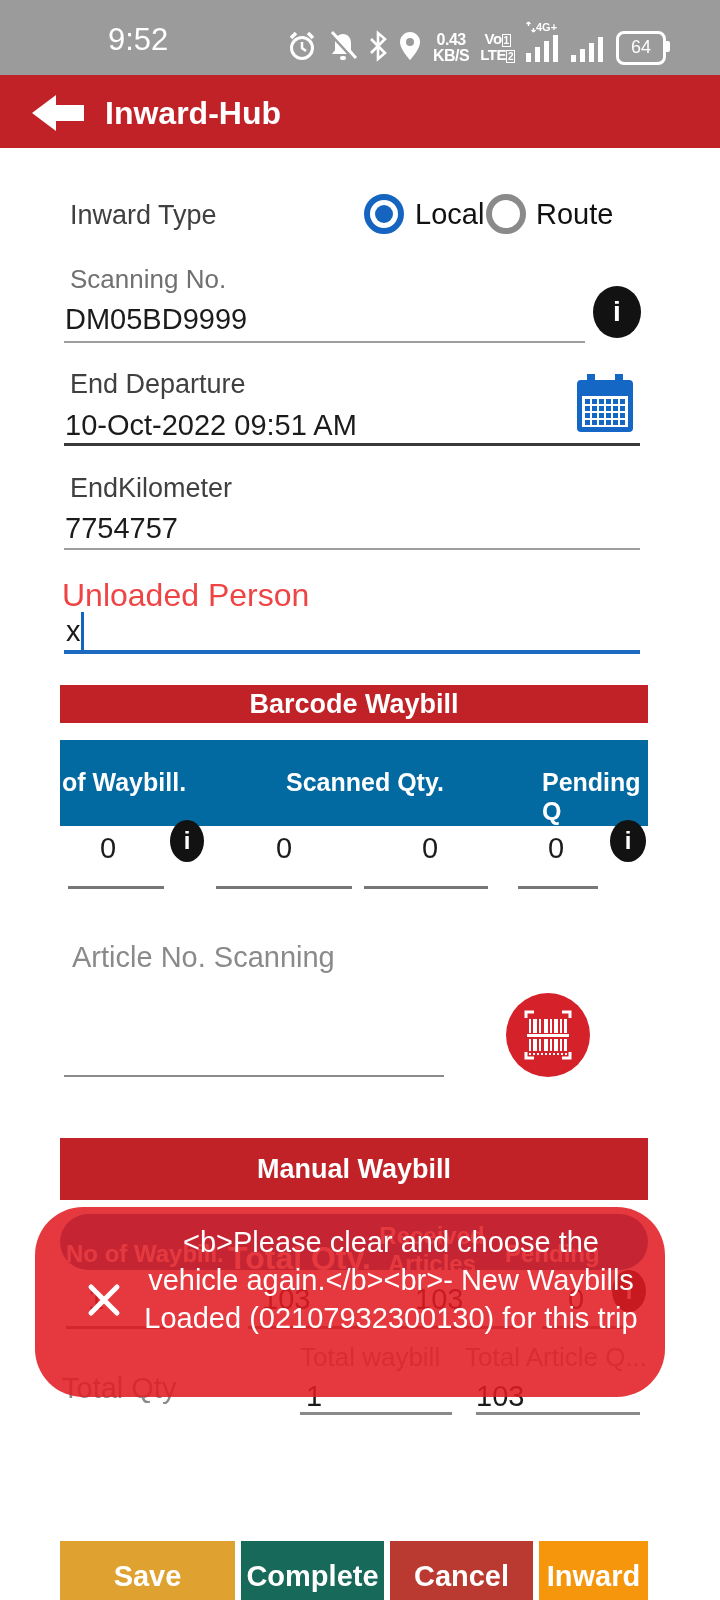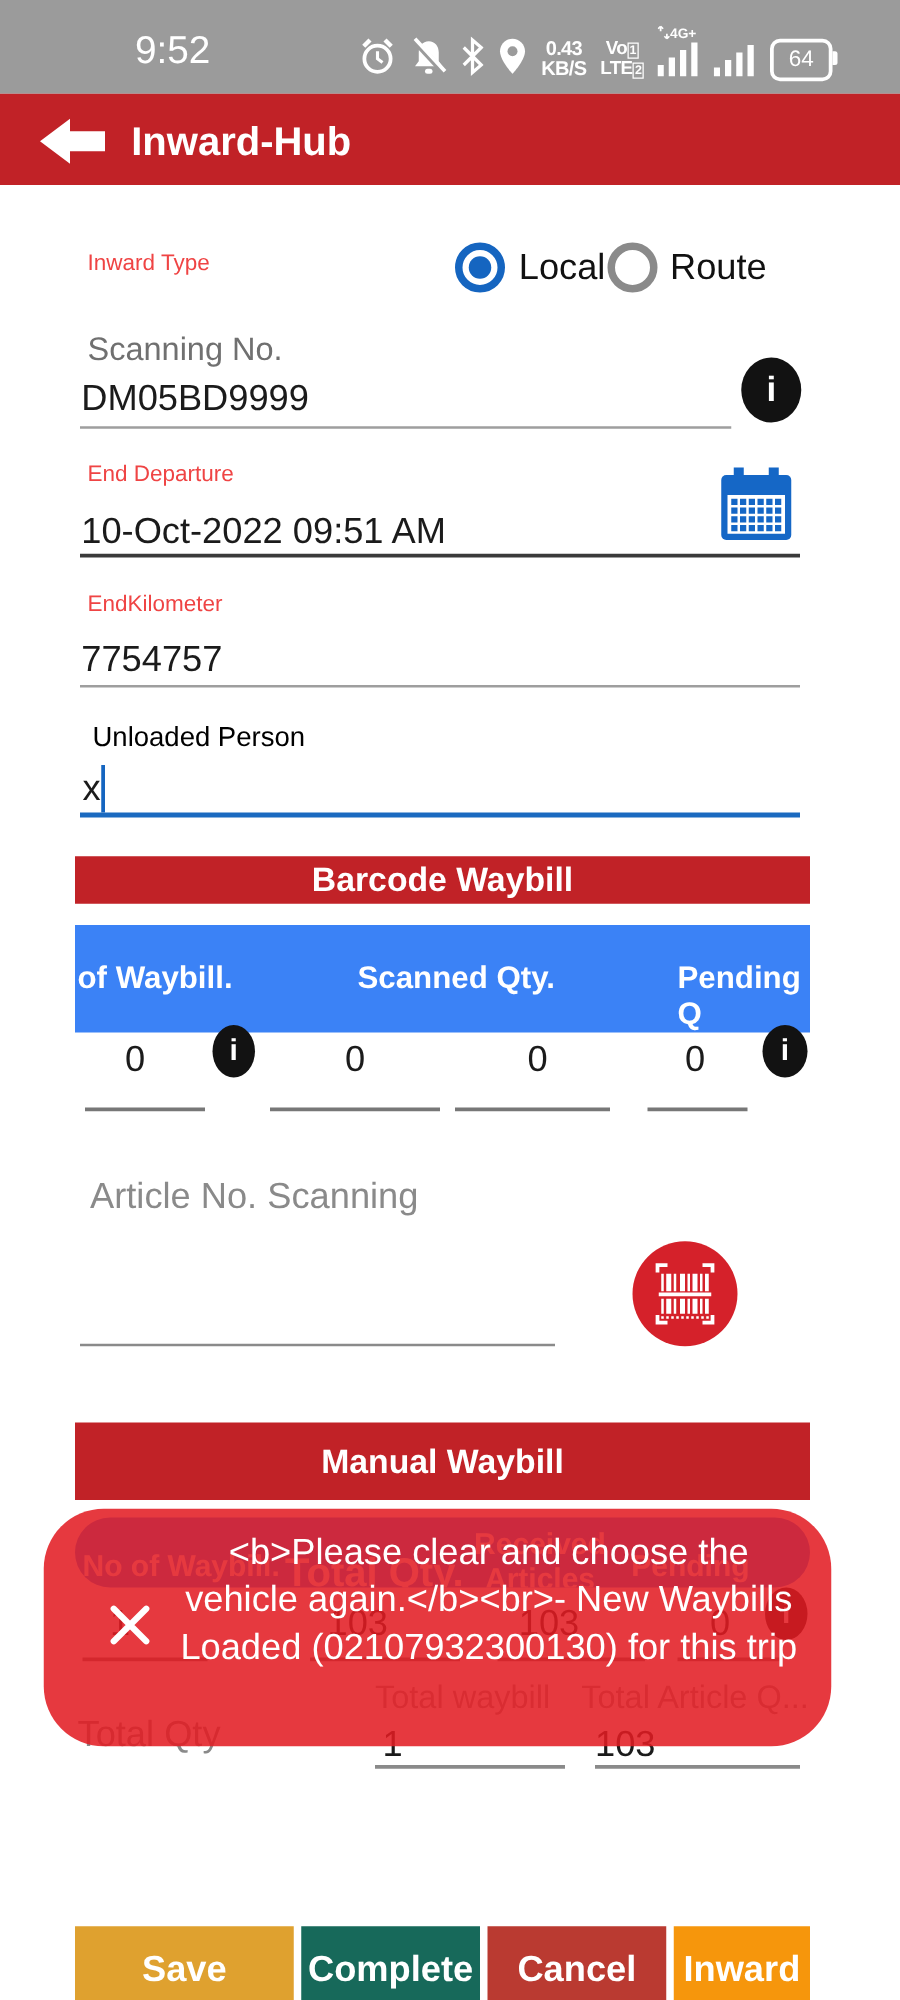--- a/index.html
+++ b/index.html
@@ -16,35 +16,35 @@
   .batt{width:44px;height:28px;border:3px solid #fff;border-radius:8px;color:#fff;
         font-size:18px;display:flex;align-items:center;justify-content:center;position:relative;}
   .batt:after{content:"";position:absolute;right:-7px;top:7px;width:4px;height:11px;background:#fff;border-radius:0 2px 2px 0;}
 
   
   .app-bar{left:0;top:75px;width:720px;height:73px;background:#C12227;}
   .app-title{left:105px;top:95px;font-size:32px;font-weight:bold;color:#fff;}
   .app-sub{left:318px;top:97px;font-size:30px;color:#fff;}
 
   
-  .lbl{font-size:18px;color:#ef4444;}
+  .lbl{font-size:27px;color:#404040;}
   .lbl-dk{font-size:26px;color:#757575;}
   .val{font-size:29px;color:#1b1b1b;}
   .uline{height:2px;background:#9E9E9E;}
   .radio{width:40px;height:40px;border-radius:50%;box-sizing:border-box;background:#fff;}
   .radio.sel{border:6px solid #1565C0;}
   .radio.sel:after{content:"";display:block;width:18px;height:18px;margin:5px;border-radius:50%;background:#1565C0;}
   .radio.unsel{border:6px solid #8a8a8a;}
   .radio-lbl{font-size:29px;color:#111;}
   .info-i{background:#121212;border-radius:50%;color:#fff;display:flex;align-items:center;justify-content:center;font-weight:bold;}
   .cursor{width:3px;background:#1565C0;}
 
   .sec-bar{left:60px;width:588px;background:#C12227;color:#fff;font-size:27px;font-weight:bold;
            display:flex;align-items:center;justify-content:center;}
-  .thead{left:60px;width:588px;background:#3b82f6;overflow:hidden;}
+  .thead{left:60px;width:588px;background:#0369a1;overflow:hidden;}
   .th{position:absolute;color:#fff;font-size:25px;font-weight:bold;}
   .cellv{position:absolute;font-size:29px;color:#1b1b1b;}
   .cell-ul{position:absolute;height:3px;background:#777;}
 
   
   .toast{left:35px;top:1207px;width:630px;height:190px;border-radius:48px;background:rgba(226,28,35,0.87);z-index:10;text-align:center;}
   .toast-msg{position:absolute;left:108px;top:16px;width:496px;font-size:29px;line-height:38px;color:#fff;}
   .toast-x{position:absolute;left:48px;top:72px;}
 
   
@@ -177,21 +177,21 @@
       </g>
     </svg>
   </div>
   <div class="abs val" style="left:65px;top:409px;">10-Oct-2022 09:51 AM</div>
   <div class="abs" style="left:64px;top:443px;width:576px;height:3px;background:#3a3a3a;"></div>
 
   <div class="abs lbl" style="left:70px;top:473px;">EndKilometer</div>
   <div class="abs val" style="left:65px;top:512px;">7754757</div>
   <div class="abs uline" style="left:64px;top:548px;width:576px;"></div>
 
-  <div class="abs" style="left:74px;top:577px;font-size:22px;color:#000000;">Unloaded Person</div>
+  <div class="abs" style="left:62px;top:577px;font-size:32px;color:#ef4444;">Unloaded Person</div>
   <div class="abs val" style="left:66px;top:615px;">x</div>
   <div class="abs cursor" style="left:81px;top:612px;height:38px;"></div>
   <div class="abs" style="left:64px;top:650px;width:576px;height:4px;background:#1B6AC0;"></div>
 
   <div class="abs sec-bar" style="top:685px;height:38px;">
     <span>Barcode Waybill</span>
   </div>
   <div class="abs thead" style="top:740px;height:86px;">
     <span class="th" style="left:2px;top:28px;">of Waybill.</span>
     <span class="th" style="left:226px;top:28px;">Scanned Qty.</span>

